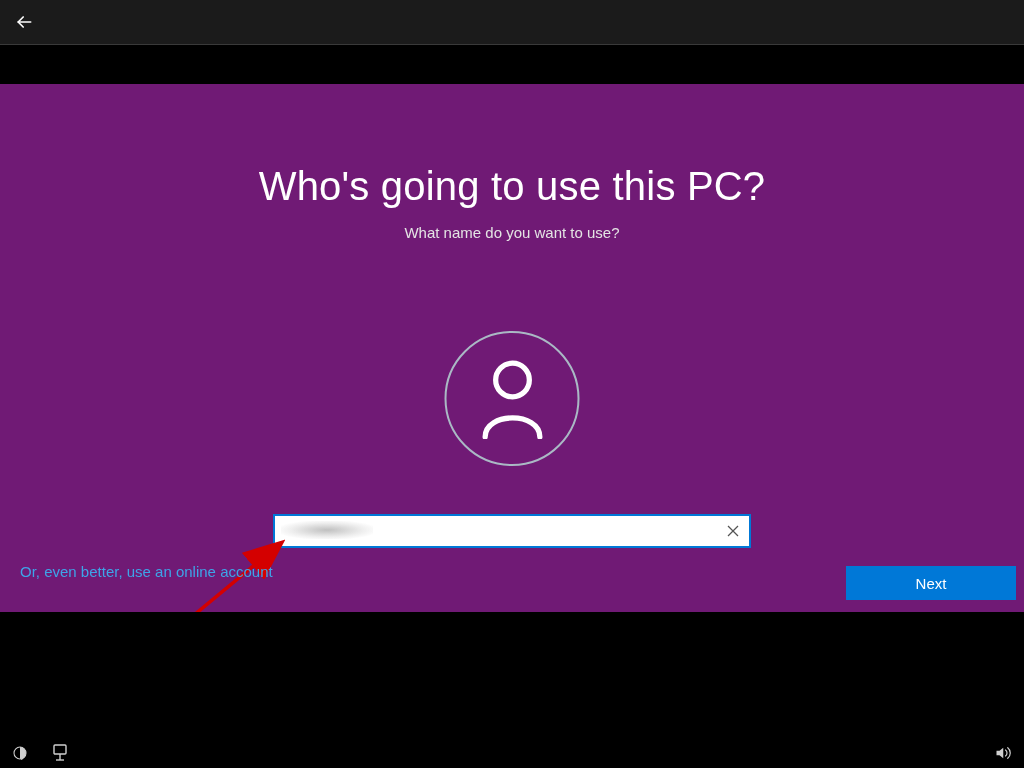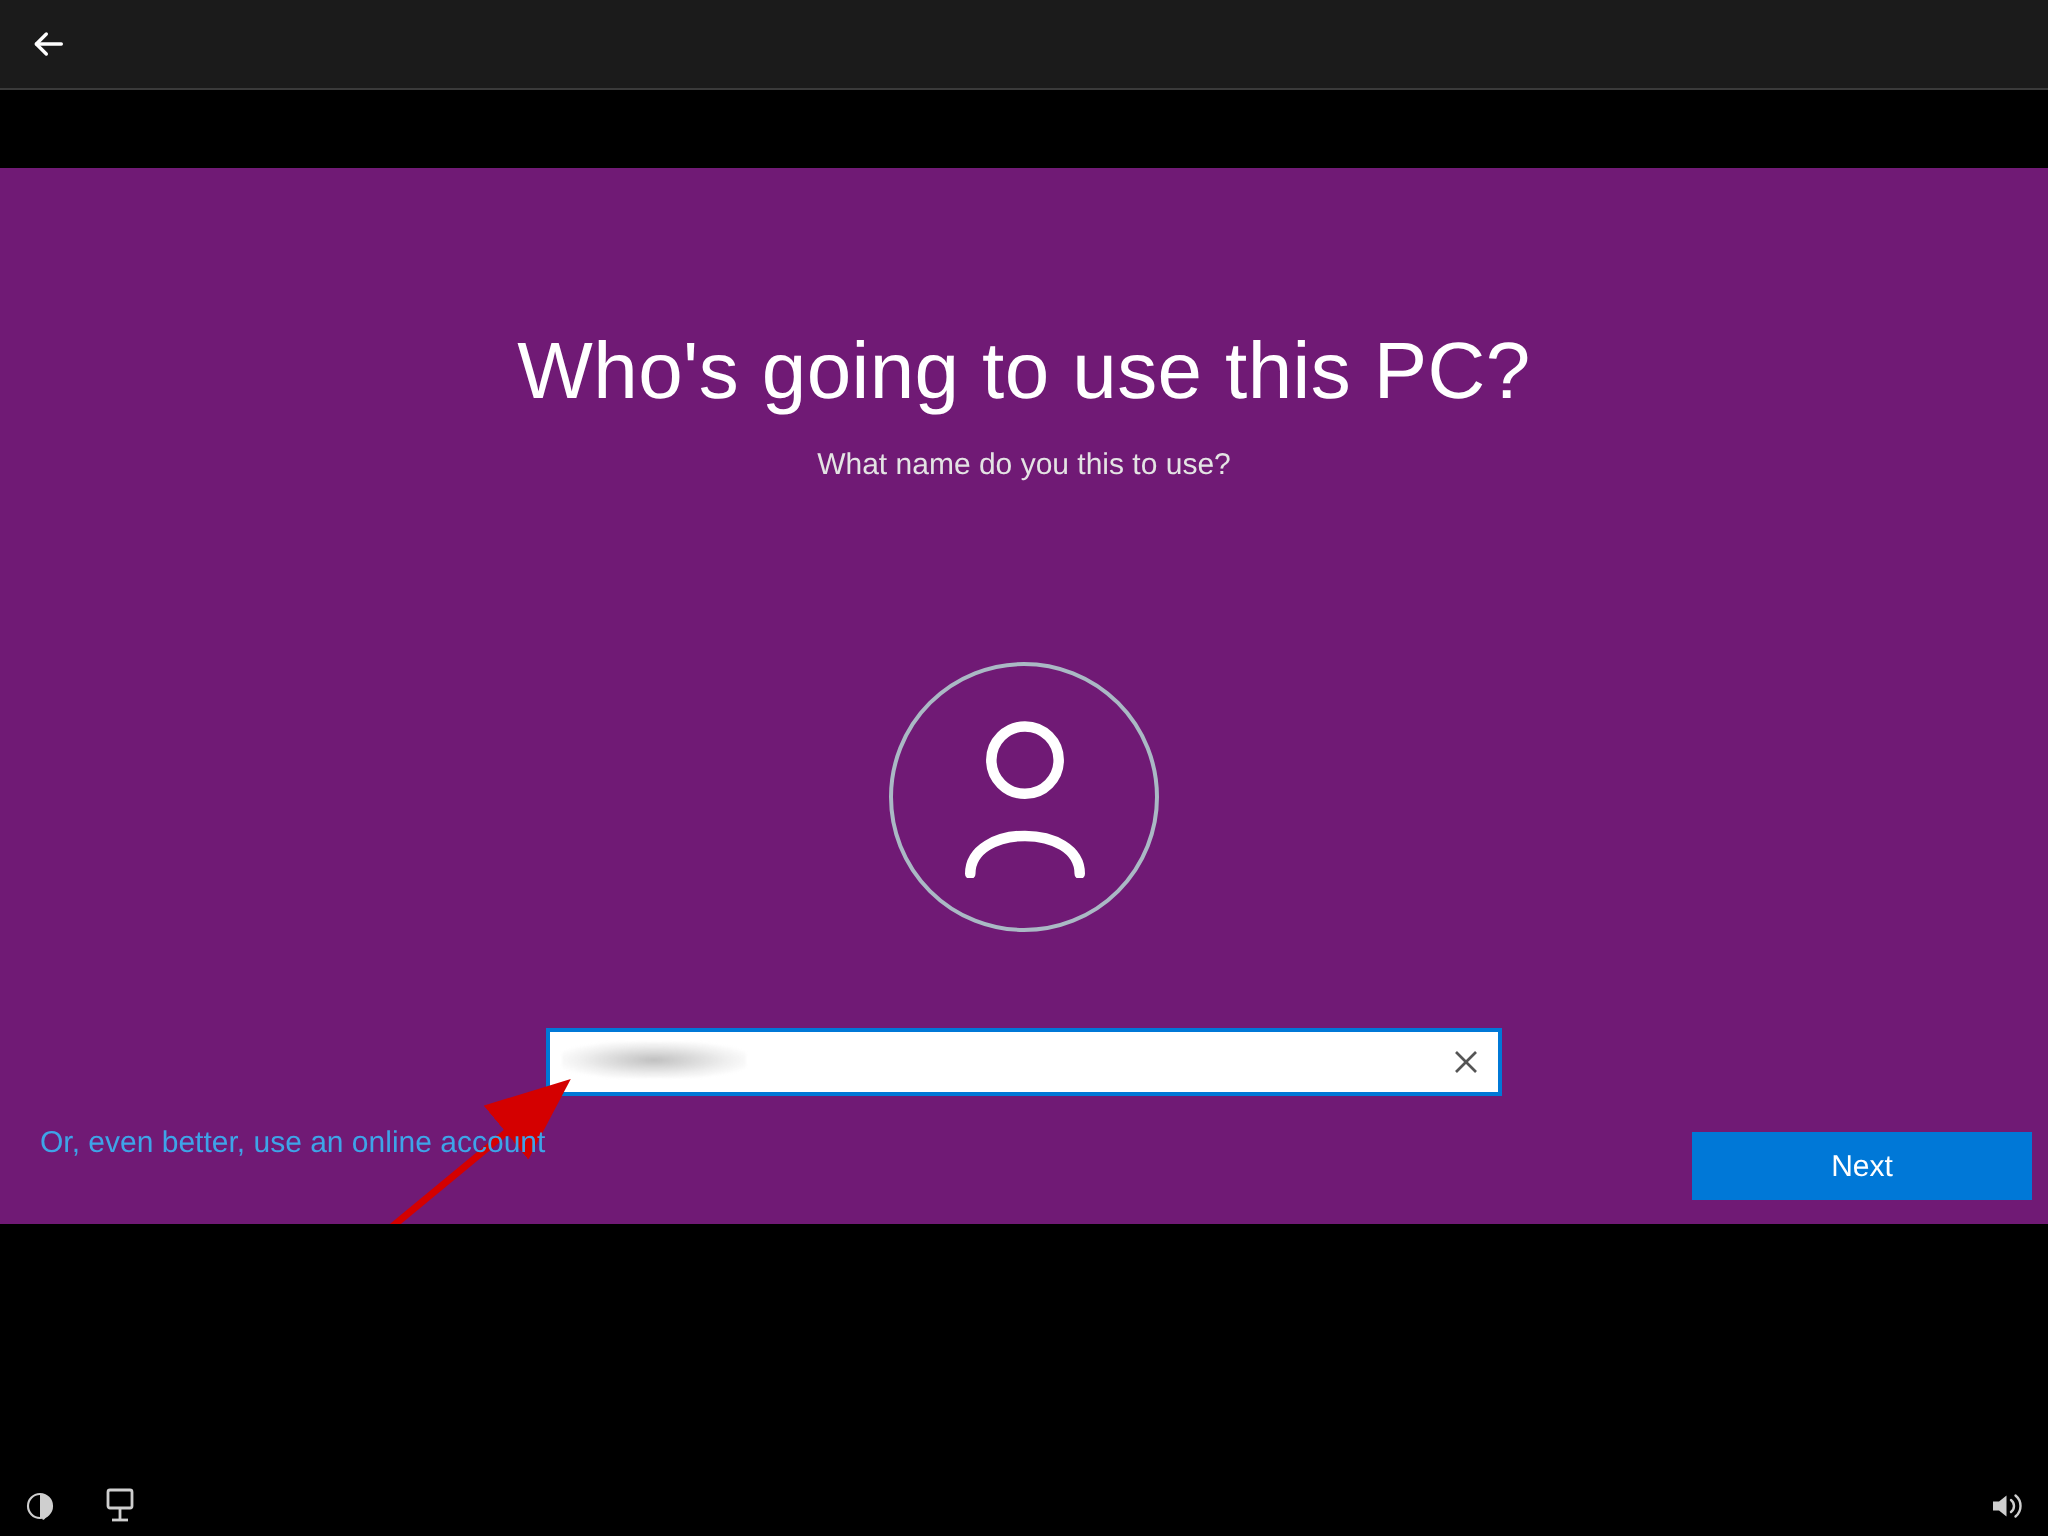--- a/index.html
+++ b/index.html
@@ -196,21 +196,21 @@
     <svg width="20" height="20" viewBox="0 0 24 24" fill="none" stroke="#fff" stroke-width="2" stroke-linecap="round" stroke-linejoin="round">
       <line x1="20" y1="12" x2="5" y2="12"></line>
       <polyline points="11 18 5 12 11 6"></polyline>
     </svg>
   </div>
 </div>
 
 <div class="canvas">
 
   <div class="title">Who's going to use this PC?</div>
-  <div class="subtitle">What name do you this to use?</div>
+  <div class="subtitle">What name do you want to use?</div>
 
   <div class="avatar-circle">
     <svg viewBox="0 0 64 76" fill="none" stroke="#ffffff" stroke-width="5">
       <circle cx="32" cy="20" r="16"></circle>
       <path d="M6 74 C6 50 58 50 58 74" stroke-linecap="round"></path>
     </svg>
   </div>
 
   <div class="name-field-wrap">
     <div class="smudge"></div>

